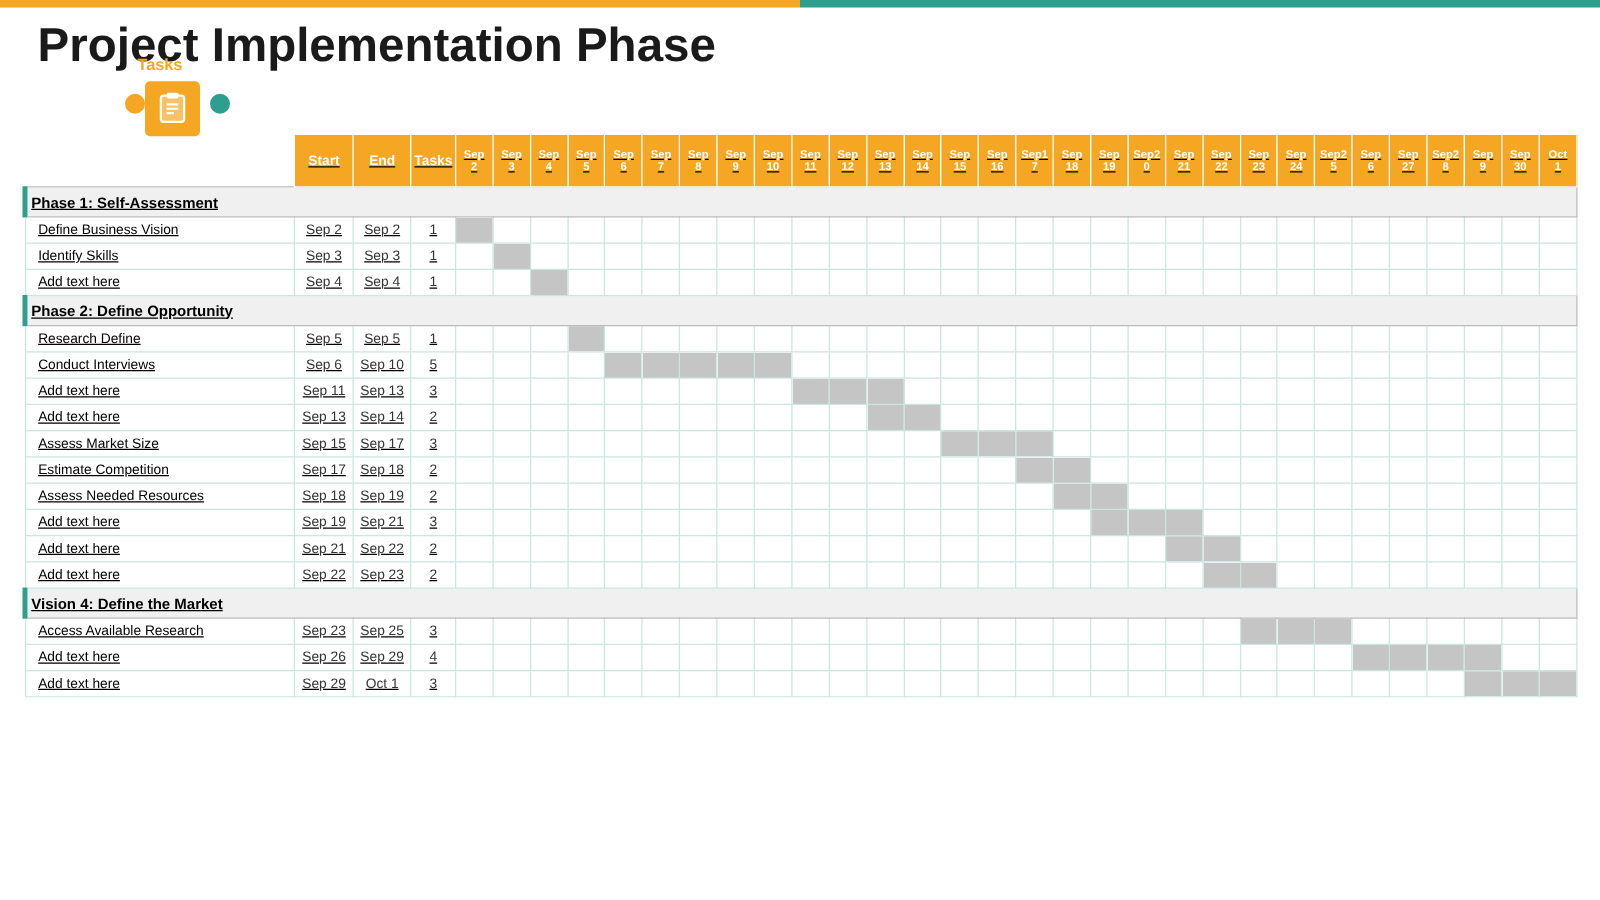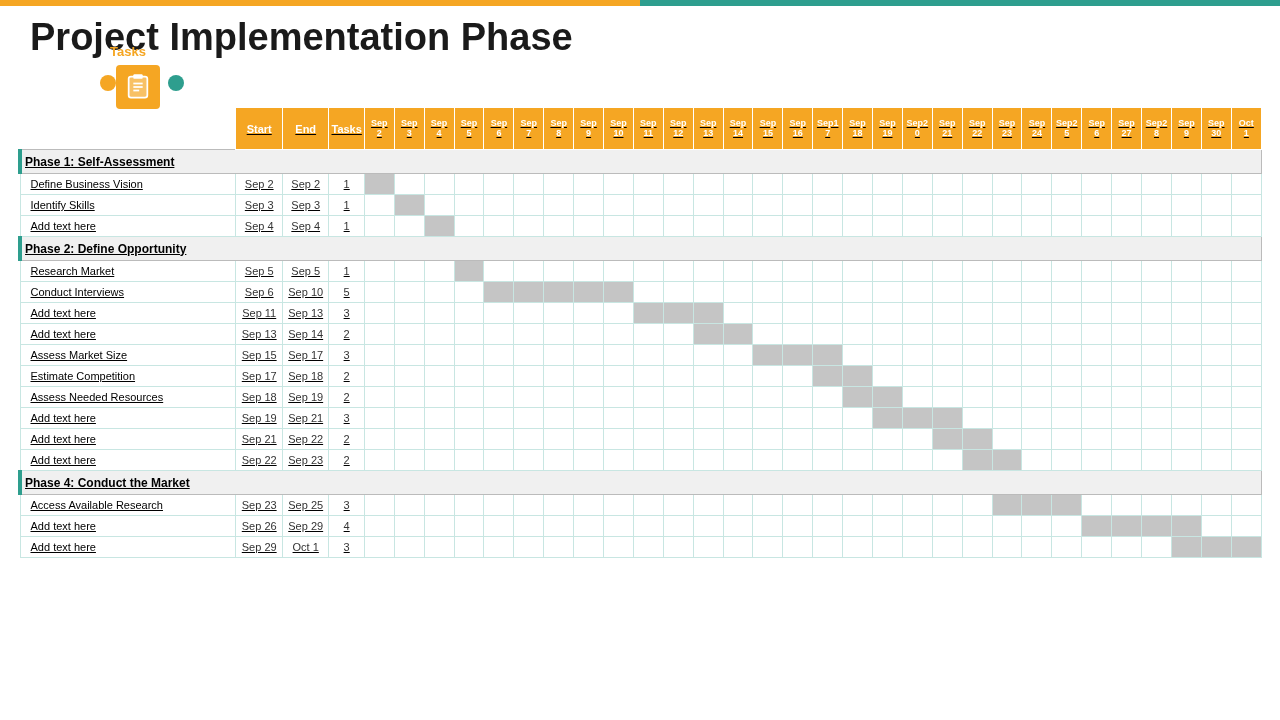--- a/index.html
+++ b/index.html
@@ -375,21 +375,21 @@
           <td class="gantt-cell"></td>
           <td class="gantt-cell"></td>
           <td class="gantt-cell"></td>
           <td class="gantt-cell"></td>
           <td class="gantt-cell"></td>
         </tr>
         <tr class="phase-row">
           <td colspan="34">Phase 2: Define Opportunity</td>
         </tr>
         <tr class="task-row">
-          <td class="task-cell">Research Market</td>
+          <td class="task-cell">Research Define</td>
           <td class="start-cell">Sep 5</td>
           <td class="end-cell">Sep 5</td>
           <td class="days-cell">1</td>
           <td class="gantt-cell"></td>
           <td class="gantt-cell"></td>
           <td class="gantt-cell"></td>
           <td class="gantt-cell" style="background: rgb(197, 197, 197);"></td>
           <td class="gantt-cell"></td>
           <td class="gantt-cell"></td>
           <td class="gantt-cell"></td>
@@ -735,21 +735,21 @@
           <td class="gantt-cell"></td>
           <td class="gantt-cell"></td>
           <td class="gantt-cell"></td>
           <td class="gantt-cell"></td>
           <td class="gantt-cell"></td>
           <td class="gantt-cell"></td>
           <td class="gantt-cell"></td>
           <td class="gantt-cell"></td>
         </tr>
         <tr class="phase-row">
-          <td colspan="34">Phase 4: Conduct the Market</td>
+          <td colspan="34">Vision 4: Define the Market</td>
         </tr>
         <tr class="task-row">
           <td class="task-cell">Access Available Research</td>
           <td class="start-cell">Sep 23</td>
           <td class="end-cell">Sep 25</td>
           <td class="days-cell">3</td>
           <td class="gantt-cell"></td>
           <td class="gantt-cell"></td>
           <td class="gantt-cell"></td>
           <td class="gantt-cell"></td>

